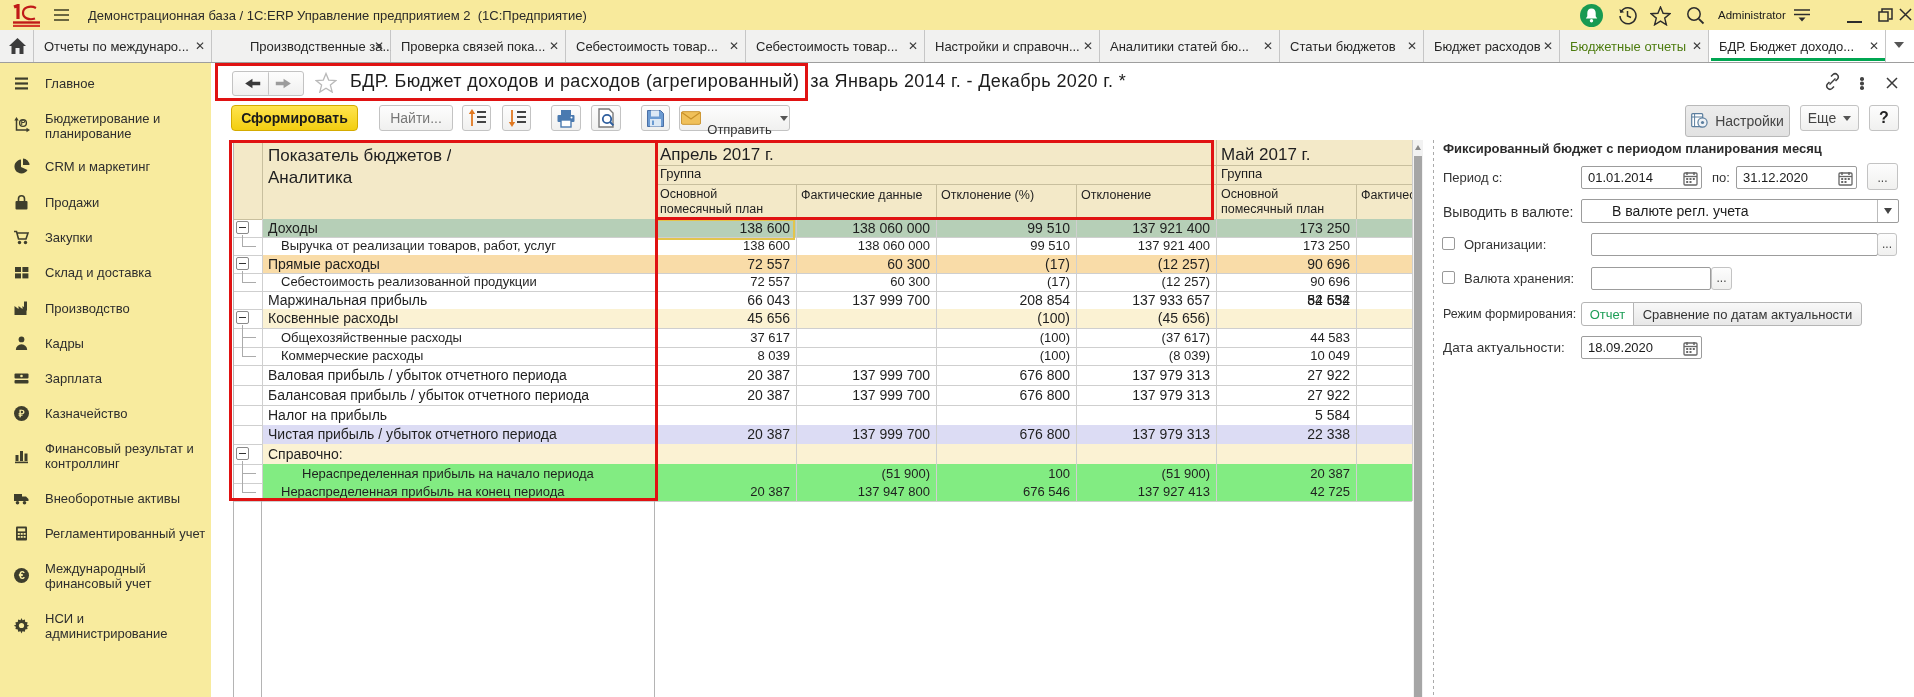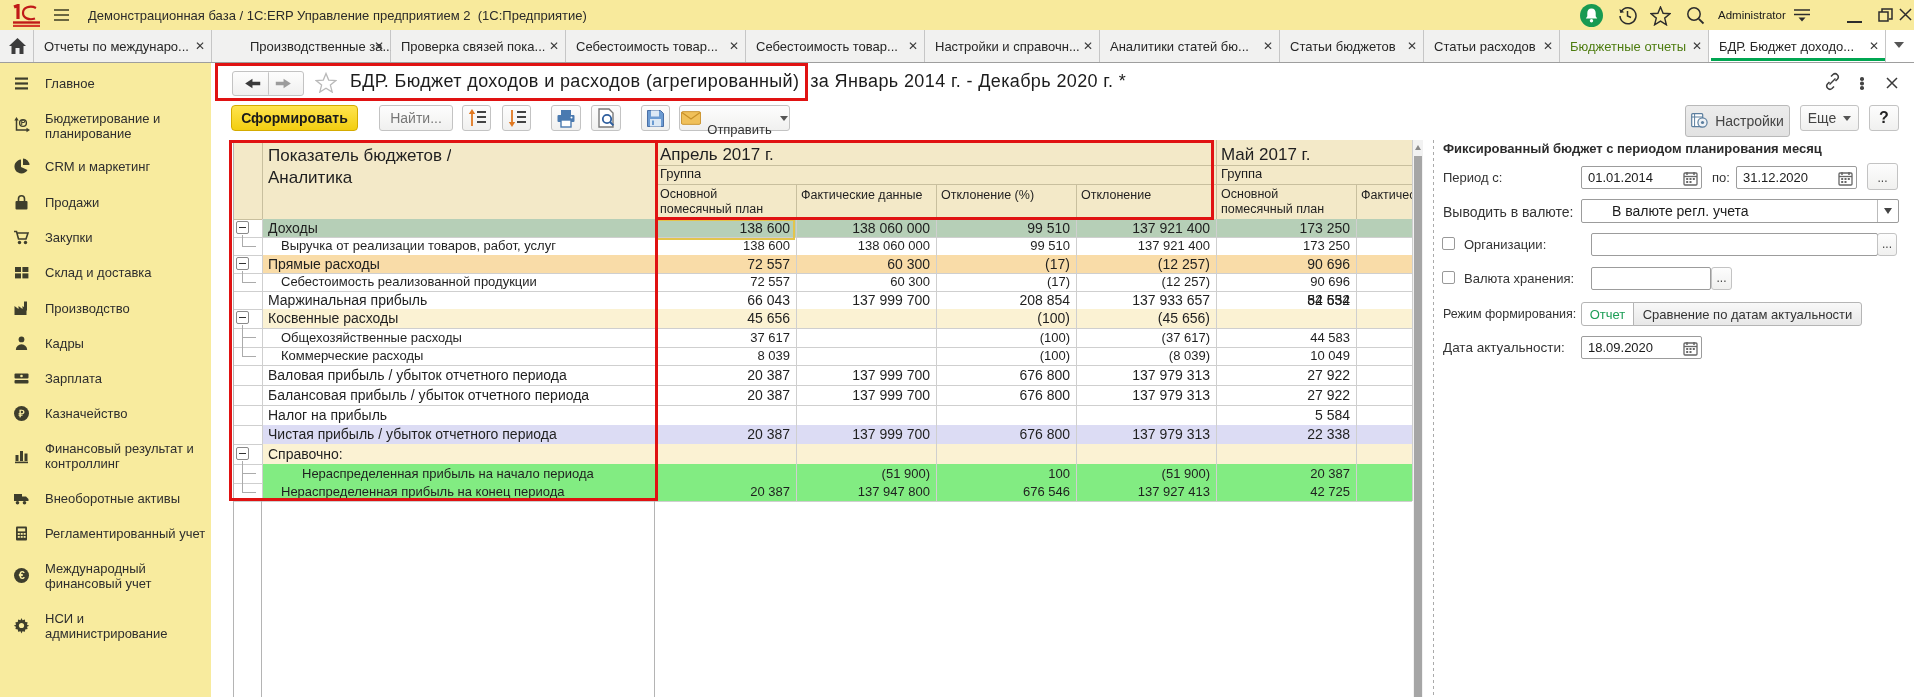--- a/index.html
+++ b/index.html
@@ -81,21 +81,21 @@
 <div class="abs" style="left:925px;top:30px;width:175px;height:32px;background:#f1f1f0;border-right:1px solid #c6c6c6;"></div>
 <div class="abs" style="left:935px;top:39px;width:145px;overflow:hidden;white-space:nowrap;font-size:13px;color:#262626;">Настройки и справочн...</div>
 <div class="abs" style="left:1083px;top:39px;font-size:12px;color:#3a3a3a;">✕</div>
 <div class="abs" style="left:1100px;top:30px;width:180px;height:32px;background:#f1f1f0;border-right:1px solid #c6c6c6;"></div>
 <div class="abs" style="left:1110px;top:39px;width:150px;overflow:hidden;white-space:nowrap;font-size:13px;color:#262626;">Аналитики статей бю...</div>
 <div class="abs" style="left:1263px;top:39px;font-size:12px;color:#3a3a3a;">✕</div>
 <div class="abs" style="left:1280px;top:30px;width:144px;height:32px;background:#f1f1f0;border-right:1px solid #c6c6c6;"></div>
 <div class="abs" style="left:1290px;top:39px;width:114px;overflow:hidden;white-space:nowrap;font-size:13px;color:#262626;">Статьи бюджетов</div>
 <div class="abs" style="left:1407px;top:39px;font-size:12px;color:#3a3a3a;">✕</div>
 <div class="abs" style="left:1424px;top:30px;width:136px;height:32px;background:#f1f1f0;border-right:1px solid #c6c6c6;"></div>
-<div class="abs" style="left:1434px;top:39px;width:106px;overflow:hidden;white-space:nowrap;font-size:13px;color:#262626;">Статьи расходов</div>
+<div class="abs" style="left:1434px;top:39px;width:106px;overflow:hidden;white-space:nowrap;font-size:13px;color:#262626;">Бюджет расходов</div>
 <div class="abs" style="left:1543px;top:39px;font-size:12px;color:#3a3a3a;">✕</div>
 <div class="abs" style="left:1560px;top:30px;width:149px;height:32px;background:#f1f1f0;border-right:1px solid #c6c6c6;"></div>
 <div class="abs" style="left:1570px;top:39px;width:119px;overflow:hidden;white-space:nowrap;font-size:13px;color:#4d7c0f;">Бюджетные отчеты</div>
 <div class="abs" style="left:1692px;top:39px;font-size:12px;color:#3a3a3a;">✕</div>
 <div class="abs" style="left:1709px;top:30px;width:177px;height:32px;background:#fff;border-right:1px solid #c6c6c6;"></div>
 <div class="abs" style="left:1711px;top:58px;width:174px;height:2.5px;background:#00a651;z-index:6;"></div>
 <div class="abs" style="left:1719px;top:39px;width:147px;overflow:hidden;white-space:nowrap;font-size:13px;color:#262626;">БДР. Бюджет доходо...</div>
 <div class="abs" style="left:1869px;top:39px;font-size:12px;color:#3a3a3a;">✕</div>
 <div class="abs" style="left:1894px;top:42px;width:0;height:0;border-left:5px solid transparent;border-right:5px solid transparent;border-top:6px solid #555;"></div>
 <div class="abs" style="left:0;top:63px;width:211px;height:634px;background:#f8eb9e;"></div>

